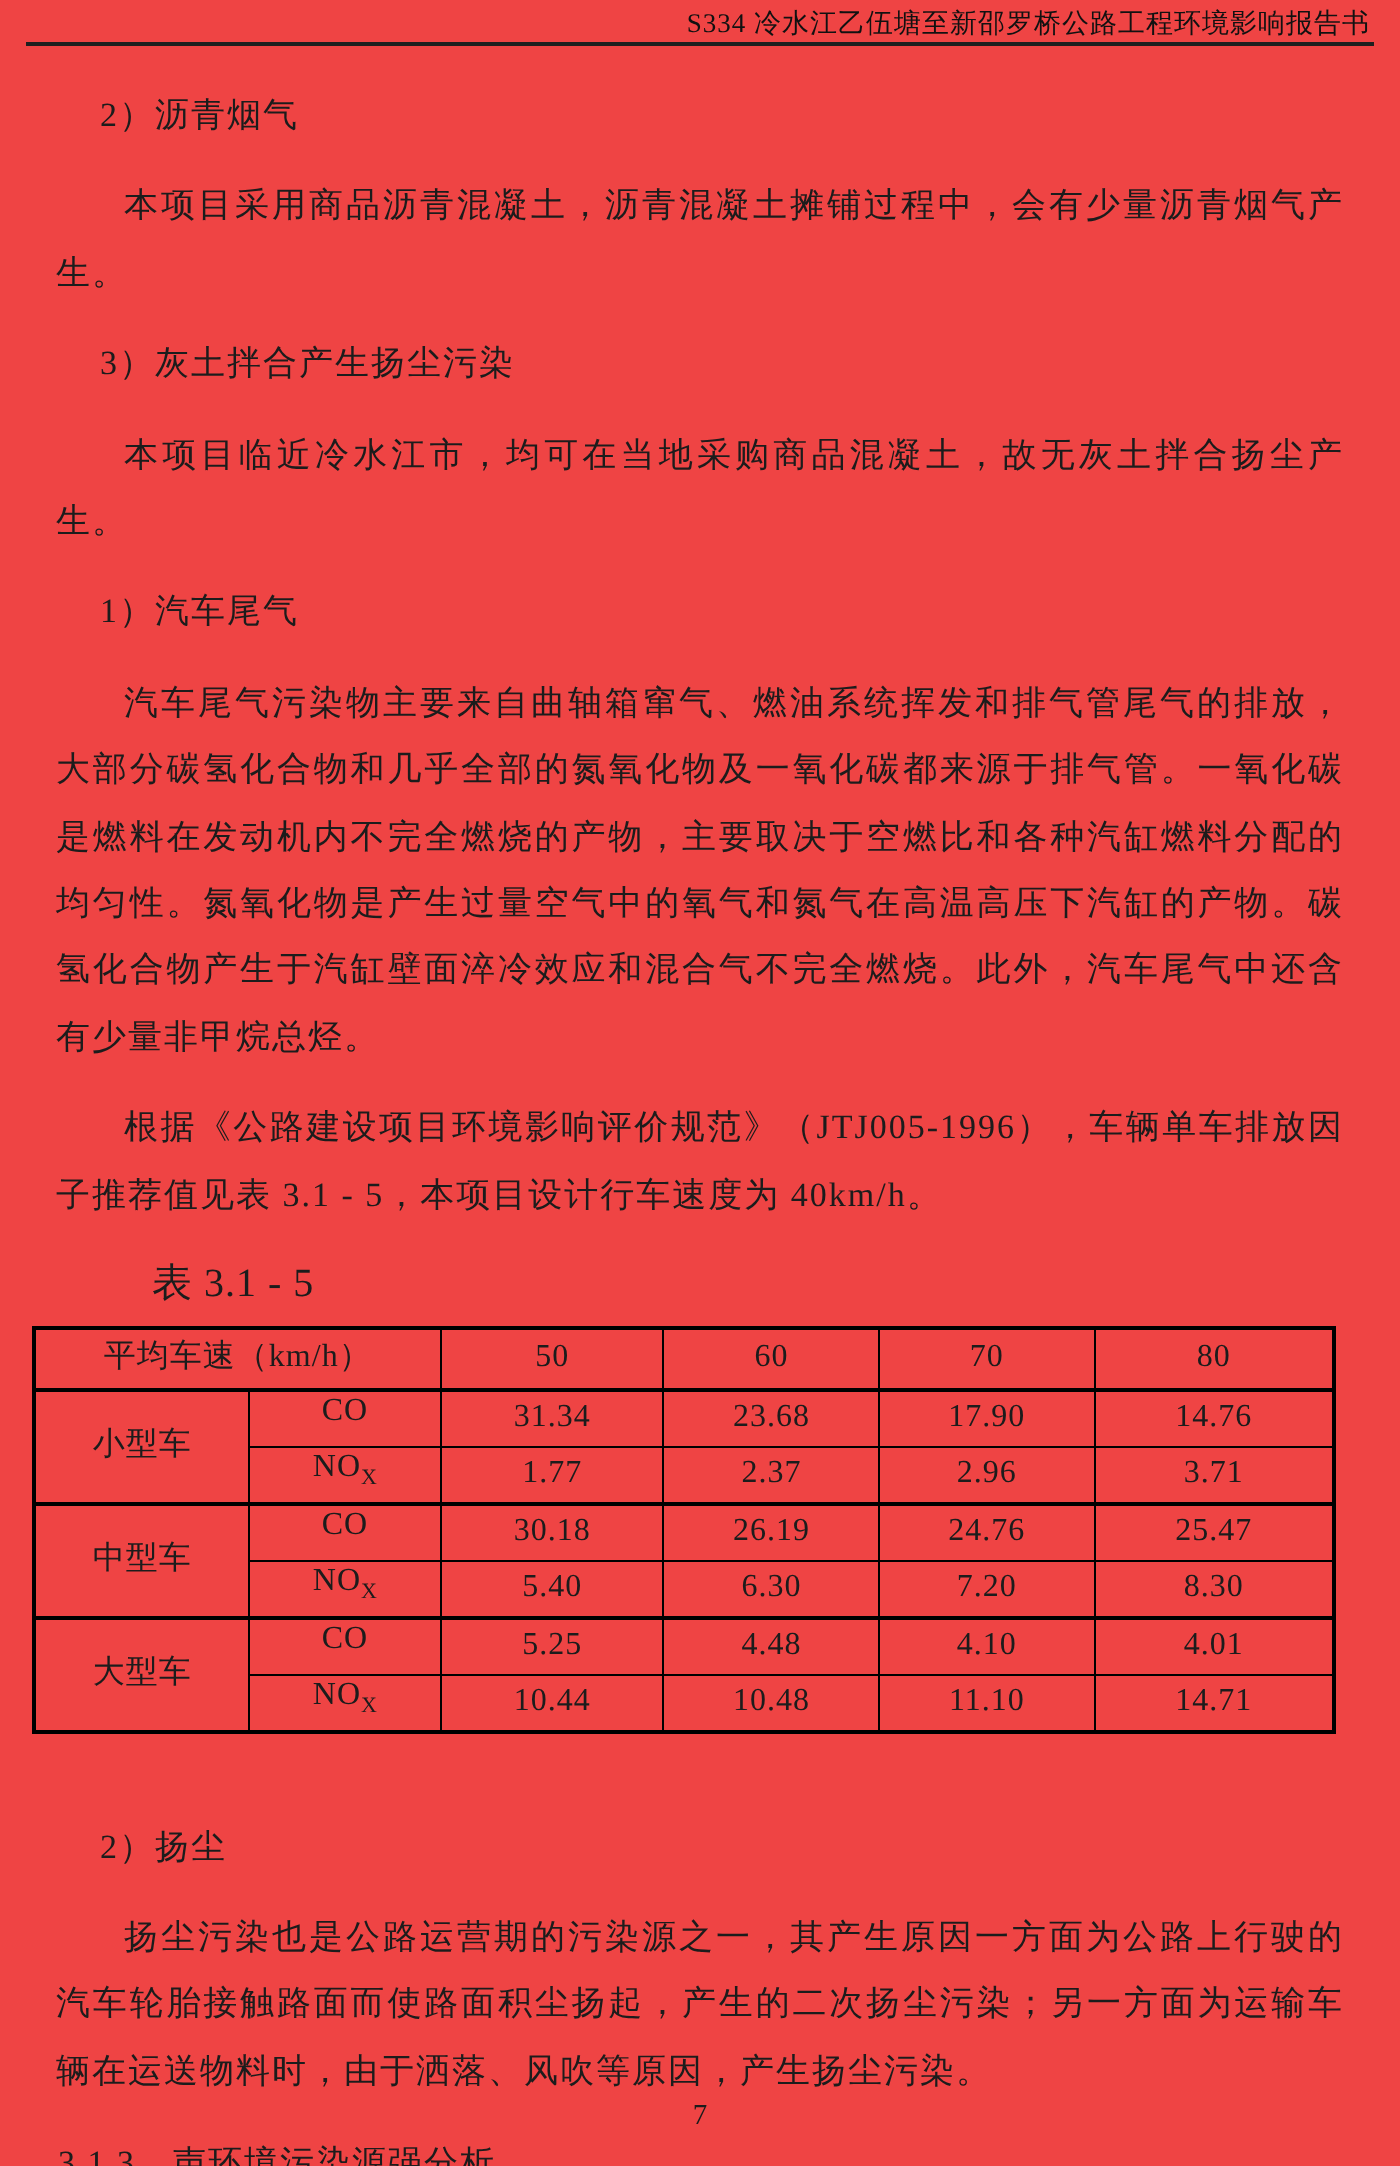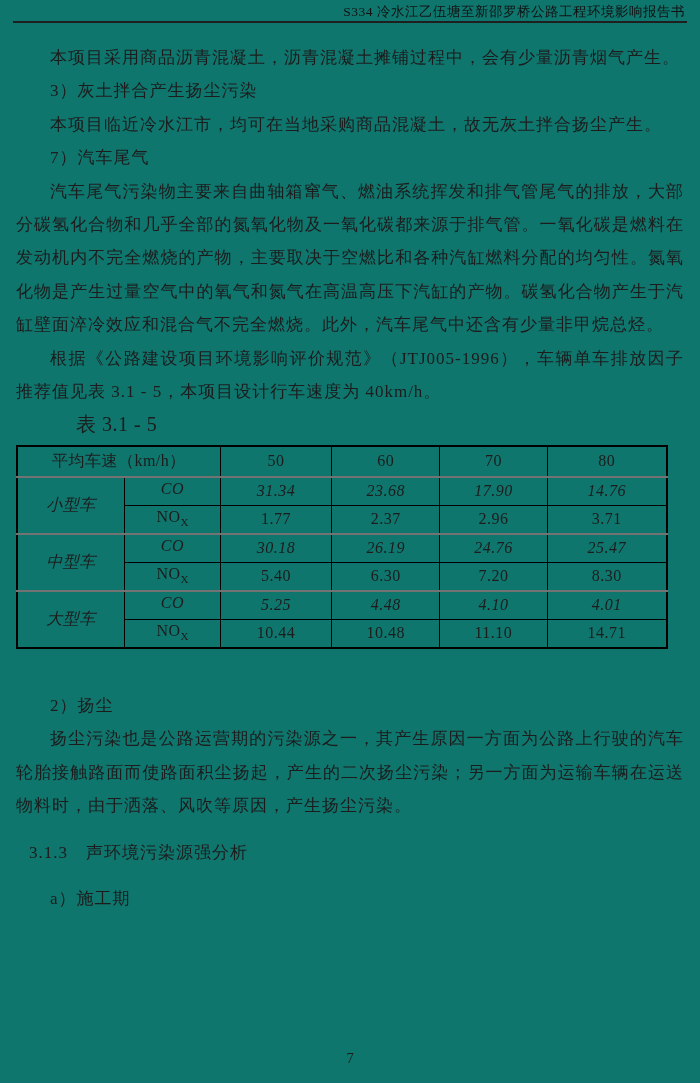--- a/index.html
+++ b/index.html
@@ -1,40 +1,40 @@
 <!DOCTYPE html>
 <html><head>
 <meta charset="utf-8">
 <style>
   html,body { margin:0; padding:0; background:#e8e8e8; }
   .page {
     position:relative;
     width:700px; height:1083px;
     margin:0 auto;
-    background:#0f766e;
+    background:#ef4444;
     color:#1c1c1c;
     font-family:"Liberation Serif","DejaVu Serif",serif;
     overflow:hidden;
   }
   .page-header {
     position:absolute; top:3px; left:0; right:15px;
     text-align:right;
     font-size:13.5px; letter-spacing:0.5px;
     color:#111;
     line-height:18px;
   }
   .header-rule {
     position:absolute; top:21px; left:13px; width:674px; height:2.2px;
     background:#1f1f1f;
   }
   .content {
     position:absolute; top:41px; left:16px; right:16px;
     font-size:17px; line-height:33.4px; letter-spacing:1px;
   }
-  .para  { text-indent:2em; text-align:justify; margin:0; }
+  .para  { text-indent:2em; text-align:justify; margin:12px; }
   .head  { text-indent:2em; margin:0; }
   .sec   { text-indent:0; margin:13px; }
   .tbl-caption {
     display:flex; align-items:baseline;
     margin:0 0 0 60px; line-height:33.4px;
     white-space:nowrap;
   }
   .tbl-caption .cap-num { font-size:20px; letter-spacing:0.5px; }
   .tbl-caption .cap-title {
     margin-left:30px;
@@ -49,42 +49,43 @@
     font-size:16px; letter-spacing:0.5px;
   }
   table.emis td {
     border:1px solid #000;
     text-align:center; vertical-align:middle;
     padding:0; line-height:18px;
   }
   table.emis { border:2px solid #000; }
   table.emis tr.hdr td { height:29px; }
   table.emis tr.datarow td { height:27px; }
-  table.emis tr.grp td { border-top:2px solid #737373;font-style:italic; }
+  table.emis tr.grp td { border-top:2px solid #000000; }
   table.emis sub { font-size:11px; letter-spacing:0; }
   .h-after-table { margin-top:40px; }
   .page-footer {
     position:absolute; top:1050px; left:0; right:0;
     text-align:center; font-size:14.5px;
   }
 </style>
 </head>
 <body>
 
 <div class="page">
 
   <div class="page-header">S334 冷水江乙伍塘至新邵罗桥公路工程环境影响报告书</div>
   <div class="header-rule"></div>
 
   <div class="content">
 
+    <p class="head">2）沥青烟气</p>
     <p class="para">本项目采用商品沥青混凝土，沥青混凝土摊铺过程中，会有少量沥青烟气产生。</p>
     <p class="head">3）灰土拌合产生扬尘污染</p>
     <p class="para">本项目临近冷水江市，均可在当地采购商品混凝土，故无灰土拌合扬尘产生。</p>
-    <p class="head">7）汽车尾气</p>
+    <p class="head">1）汽车尾气</p>
     <p class="para">汽车尾气污染物主要来自曲轴箱窜气、燃油系统挥发和排气管尾气的排放，大部分碳氢化合物和几乎全部的氮氧化物及一氧化碳都来源于排气管。一氧化碳是燃料在发动机内不完全燃烧的产物，主要取决于空燃比和各种汽缸燃料分配的均匀性。氮氧化物是产生过量空气中的氧气和氮气在高温高压下汽缸的产物。碳氢化合物产生于汽缸壁面淬冷效应和混合气不完全燃烧。此外，汽车尾气中还含有少量非甲烷总烃。</p>
     <p class="para">根据《公路建设项目环境影响评价规范》（JTJ005-1996），车辆单车排放因子推荐值见表 3.1 - 5，本项目设计行车速度为 40km/h。</p>
 
     <div class="tbl-caption">
       <span class="cap-num">表 3.1 - 5</span>
     </div>
 
     <table class="emis">
       <colgroup>
         <col style="width:107px">

